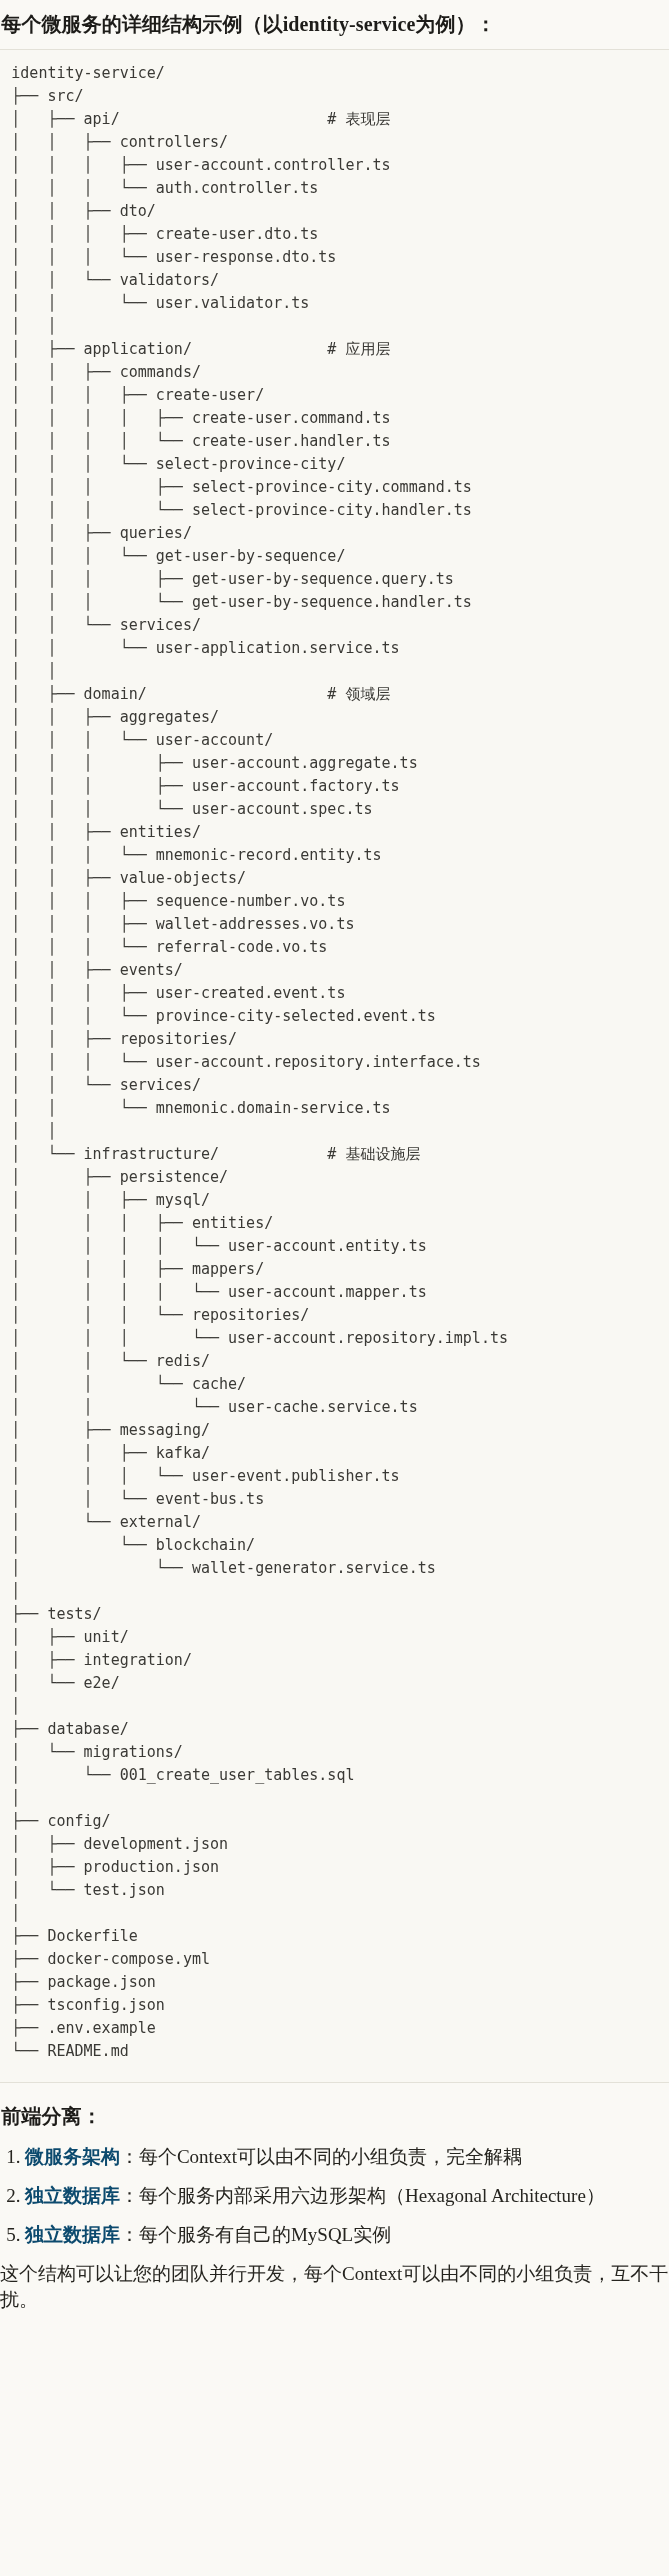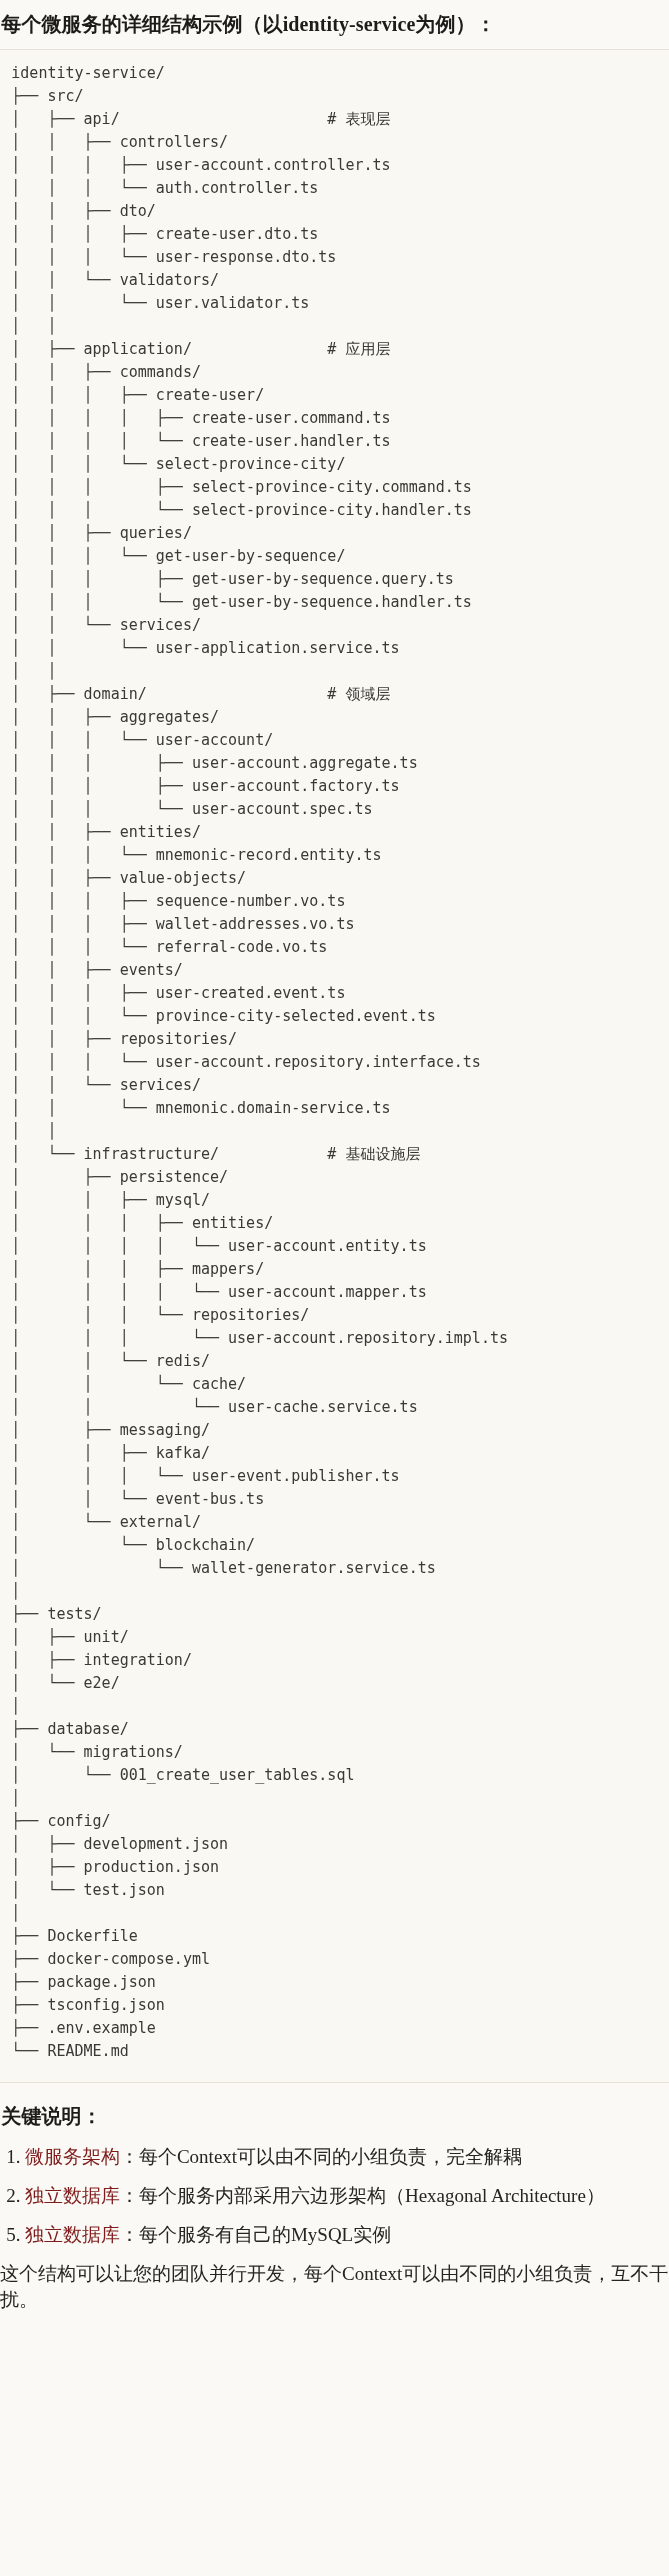--- a/index.html
+++ b/index.html
@@ -46,21 +46,21 @@
     list-style: none;
     margin-left: 6.3px;
   }
   .notes-list li {
     font-size: 19px;
     line-height: 26px;
     margin-bottom: 13px;
     color: #262520;
   }
   .notes-list .num { margin-right: 4.4px; }
-  .notes-list .term { font-weight: 400; color: #7f1d1d; }
+  .notes-list .term { font-weight: 700; color: #0c4a6e; }
 
   .closing {
     font-size: 19px;
     line-height: 26px;
     margin: 0;
     color: #262520;
   }
 </style>
 </head>
 <body>
@@ -152,21 +152,21 @@
 │   └── test.json
 │
 ├── Dockerfile
 ├── docker-compose.yml
 ├── package.json
 ├── tsconfig.json
 ├── .env.example
 └── README.md</pre>
   </div>
 
-  <h2 class="notes-title">关键说明：</h2>
+  <h2 class="notes-title">前端分离：</h2>
 
   <ol class="notes-list">
     <li><span class="num">1.</span><span class="term">微服务架构</span><span class="desc">：每个Context可以由不同的小组负责，完全解耦</span></li>
     <li><span class="num">2.</span><span class="term">独立数据库</span><span class="desc">：每个服务内部采用六边形架构（Hexagonal Architecture）</span></li>
     <li><span class="num">5.</span><span class="term">独立数据库</span><span class="desc">：每个服务有自己的MySQL实例</span></li>
   </ol>
 
   <p class="closing">这个结构可以让您的团队并行开发，每个Context可以由不同的小组负责，互不干扰。</p>
 
 </main>

